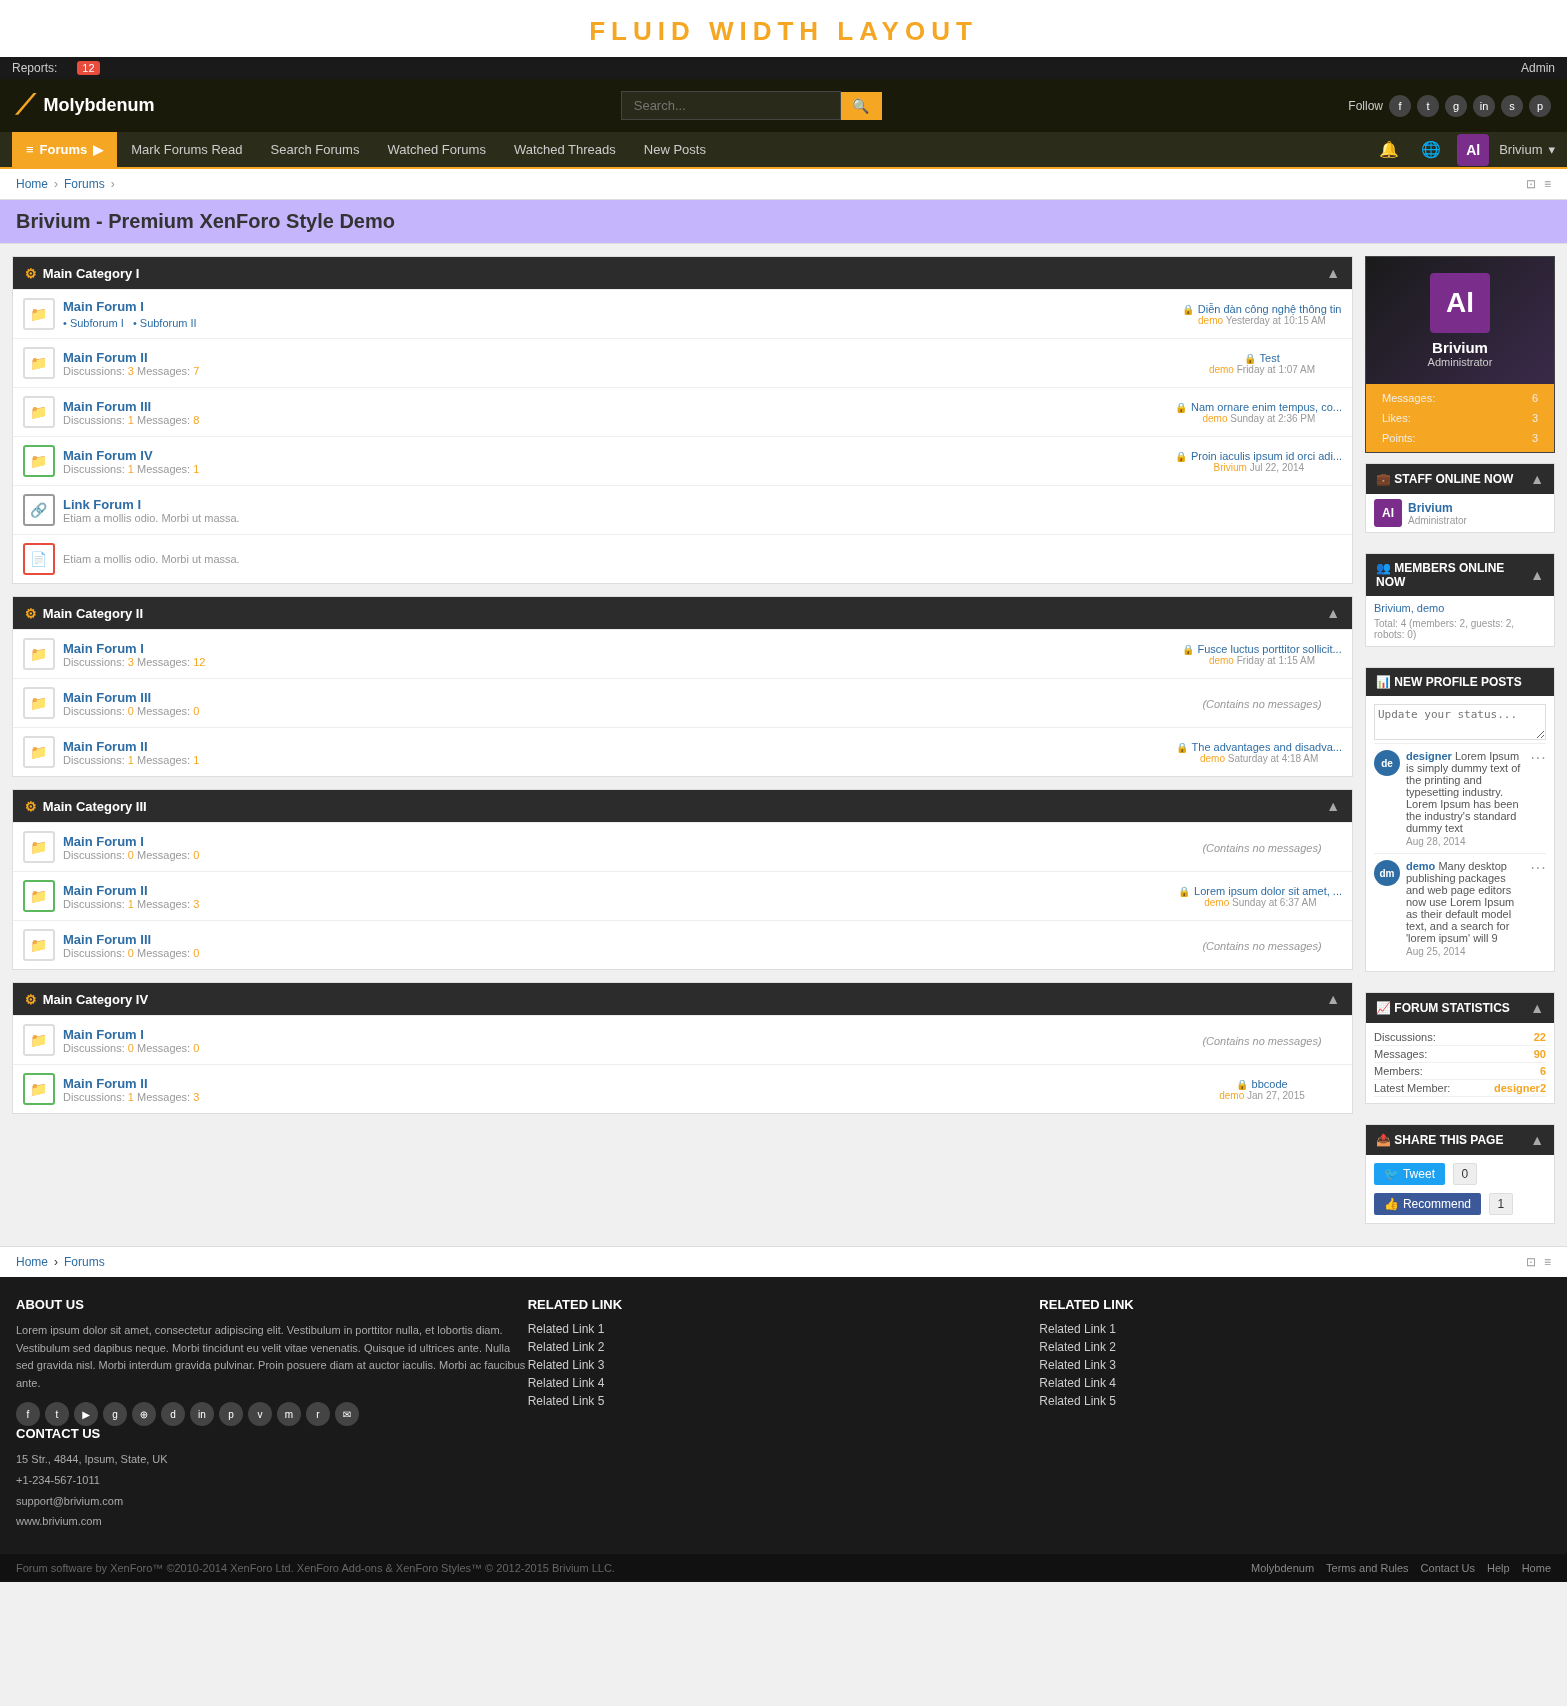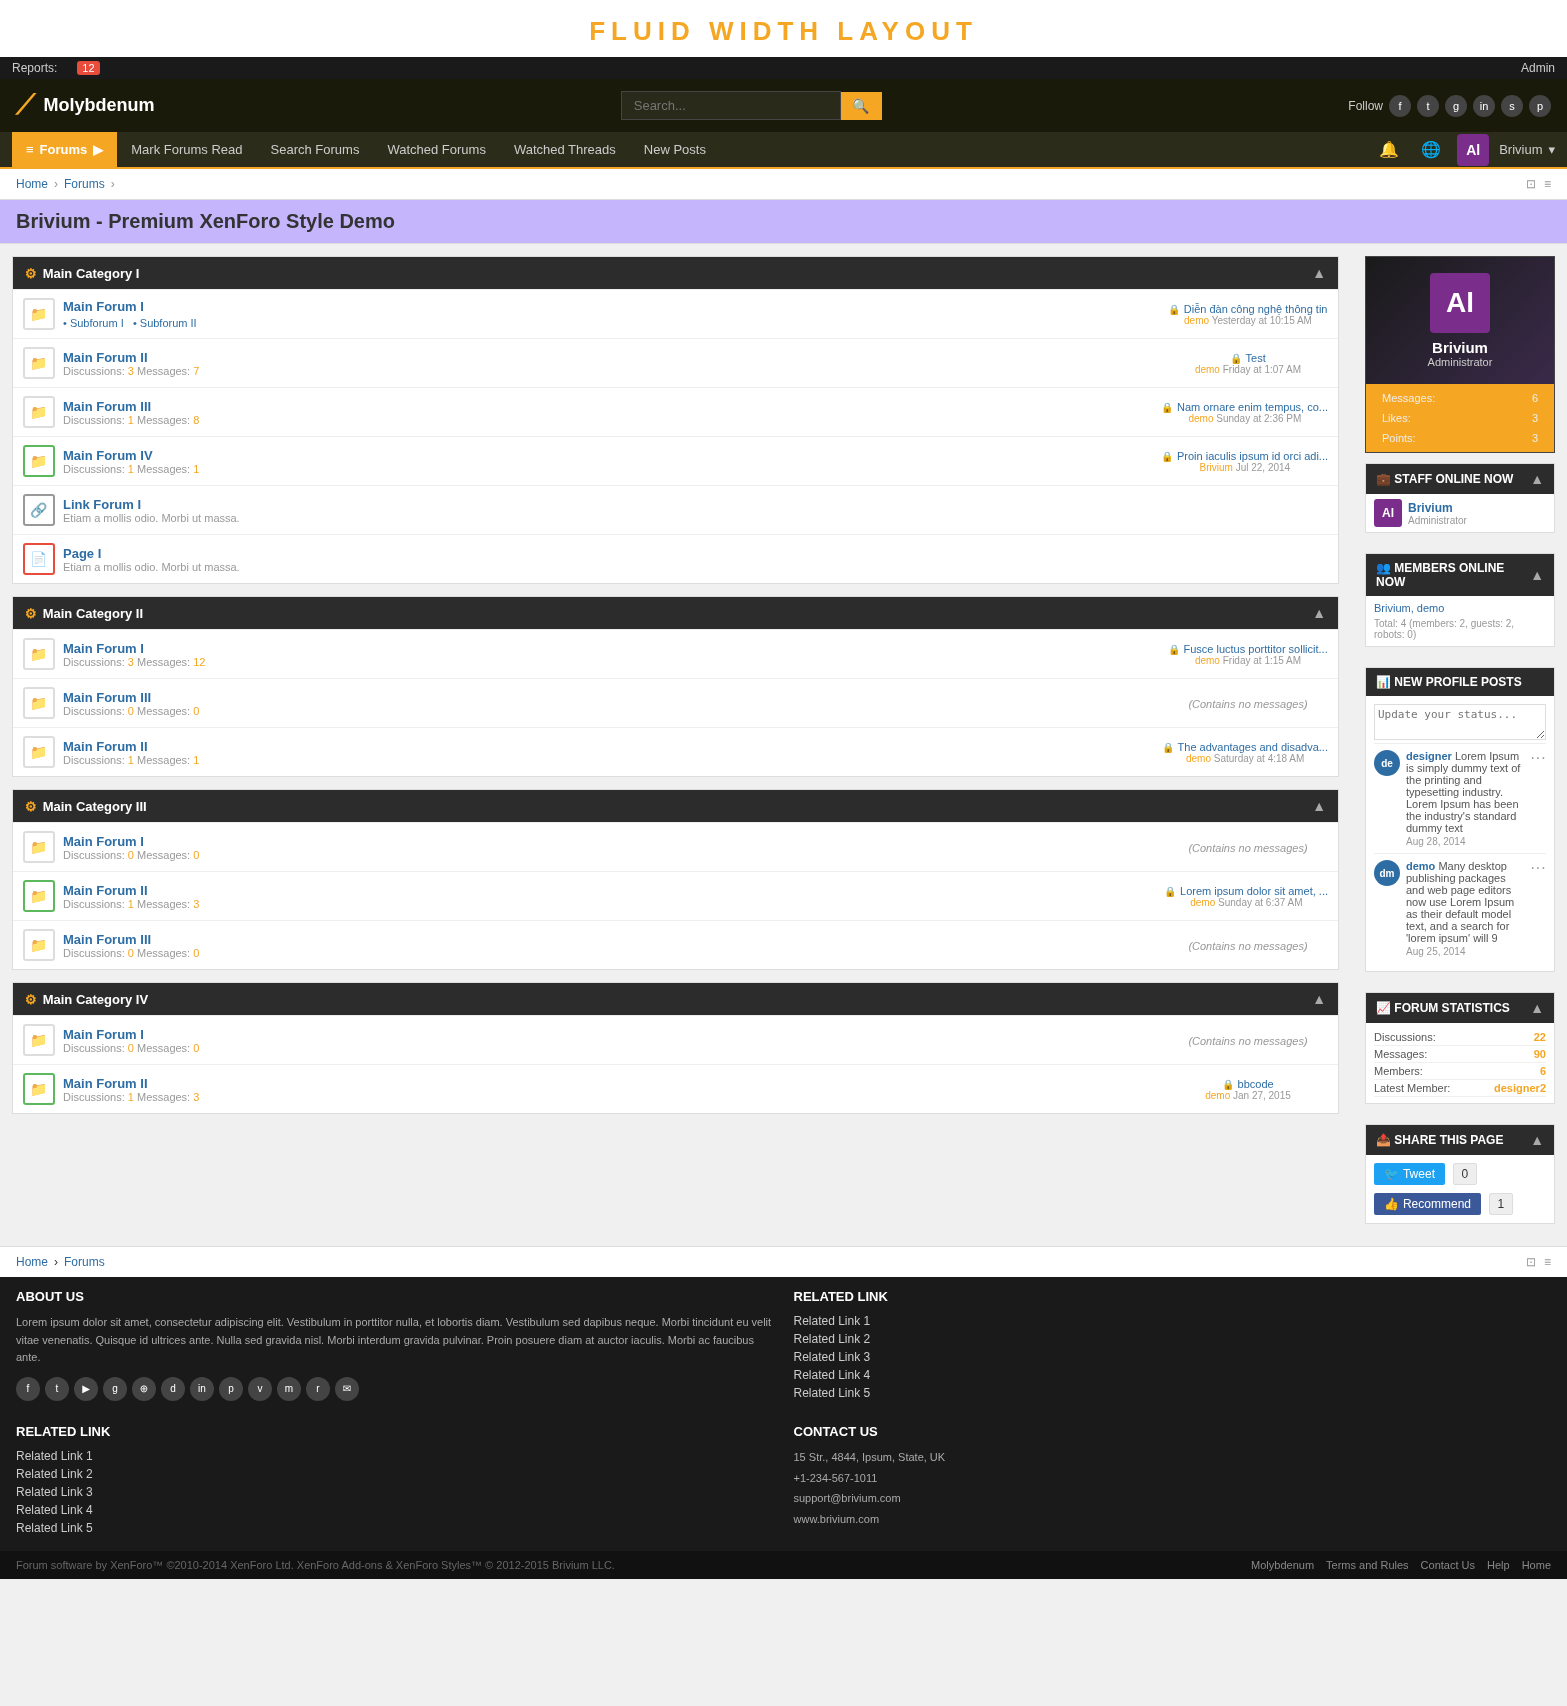--- a/index.html
+++ b/index.html
@@ -35,21 +35,21 @@
     .breadcrumb { background: #fff; padding: 8px 16px; display: flex; align-items: center; gap: 6px; font-size: 12px; border-bottom: 1px solid #ddd; }
     .breadcrumb a { color: #2e6da4; text-decoration: none; }
     .breadcrumb-sep { color: #999; }
     .breadcrumb-right { margin-left: auto; display: flex; gap: 8px; }
     .bc-icon { color: #999; cursor: pointer; }
 
     
     .page-title { background: #c4b5fd; padding: 10px 16px; font-size: 20px; font-weight: bold; color: #333; border-bottom: 1px solid #ddd; }
 
     
-    .main-layout { display: flex; gap: 14px; padding: 12px 12px; align-items: flex-start; }
+    .main-layout { display: flex; gap: 0; padding: 12px 12px; align-items: flex-start; }
     .content-area { flex: 1; min-width: 0; margin-right: 12px; }
     .sidebar { width: 190px; flex-shrink: 0; display: flex; flex-direction: column; gap: 10px; }
 
     
     .category-block { background: #fff; border: 1px solid #ddd; margin-bottom: 12px; }
     .category-header { background: #2c2c2c; color: #fff; padding: 8px 12px; display: flex; align-items: center; justify-content: space-between; cursor: pointer; font-size: 13px; font-weight: bold; }
     .forum-row { display: flex; align-items: center; padding: 8px 10px; border-top: 1px solid #eee; gap: 8px; }
     .forum-icon { width: 32px; height: 32px; border: 2px solid #ddd; border-radius: 3px; display: flex; align-items: center; justify-content: center; color: #999; flex-shrink: 0; font-size: 14px; }
     .forum-icon.green { border-color: #5cb85c; color: #5cb85c; }
     .forum-icon.link-type { border-color: #999; }
@@ -112,21 +112,21 @@
     .tweet-count { background: #eee; border: 1px solid #ddd; padding: 3px 8px; font-size: 12px; display: inline-flex; align-items: center; border-radius: 2px; margin-left: 4px; }
     .fb-btn { background: #3b5998; color: #fff; border: none; padding: 4px 10px; font-size: 12px; cursor: pointer; display: inline-flex; align-items: center; gap: 4px; border-radius: 2px; margin-top: 4px; }
     .fb-count { background: #eee; border: 1px solid #ddd; padding: 3px 8px; font-size: 12px; display: inline-flex; align-items: center; border-radius: 2px; margin-left: 4px; }
 
     
     .bottom-nav { background: #fff; padding: 8px 16px; display: flex; align-items: center; gap: 6px; font-size: 12px; border-top: 1px solid #ddd; margin: 0 0 0 0; }
     .bottom-nav a { color: #2e6da4; text-decoration: none; }
     .bottom-nav-right { margin-left: auto; display: flex; gap: 8px; }
 
     
-    .footer-main { background: #1a1a1a; color: #ccc; padding: 12px 16px; display: grid; grid-template-columns: 1fr 1fr; gap: 20px; }
+    .footer-main { background: #1a1a1a; color: #ccc; padding: 20px 16px; display: grid; grid-template-columns: 1fr 1fr 1fr; gap: 0; }
     .footer-col-title { color: #fff; font-size: 13px; font-weight: bold; margin-bottom: 10px; text-transform: uppercase; }
     .footer-col p { font-size: 11px; color: #aaa; line-height: 1.6; }
     .footer-col a { color: #ccc; font-size: 12px; display: block; margin-bottom: 4px; text-decoration: none; cursor: pointer; }
     .footer-social { display: flex; gap: 5px; margin-top: 10px; flex-wrap: wrap; }
     .footer-social-icon { width: 24px; height: 24px; border-radius: 50%; background: #444; display: inline-flex; align-items: center; justify-content: center; color: #fff; font-size: 10px; cursor: pointer; }
     .footer-contact p { font-size: 11px; color: #aaa; margin-bottom: 3px; }
     .footer-bottom { background: #111; color: #666; padding: 8px 16px; font-size: 11px; display: flex; align-items: center; justify-content: space-between; }
     .footer-bottom-links { display: flex; gap: 12px; }
     .footer-bottom-links a { color: #888; text-decoration: none; cursor: pointer; }
 
@@ -262,21 +262,20 @@
           <div class="forum-row">
       <div class="forum-icon link-type">🔗</div>
       <div class="forum-info">
         <div class="forum-name">Link Forum I</div>
               <div class="forum-meta">Etiam a mollis odio. Morbi ut massa.</div>
             </div>
           </div>
           <div class="forum-row">
       <div class="forum-icon page-type">📄</div>
       <div class="forum-info">
-        <div class="forum-name">Page I</div>
               <div class="forum-meta">Etiam a mollis odio. Morbi ut massa.</div>
             </div>
           </div>
         </div>
         <div class="category-block">
           <div class="category-header">
     <span><span style="color:#f5a623;margin-right:6px;">⚙</span>Main Category II</span>
     <button class="collapse-btn">▲</button>
   </div>
           <div class="forum-row">

